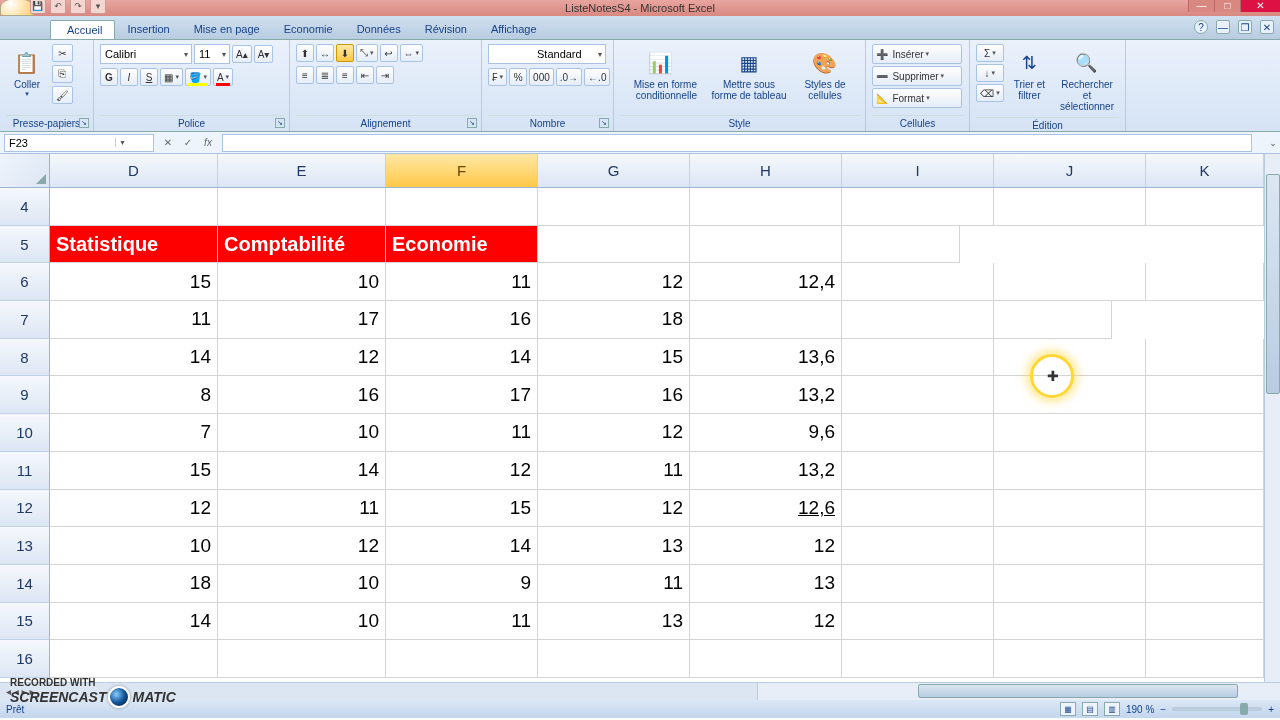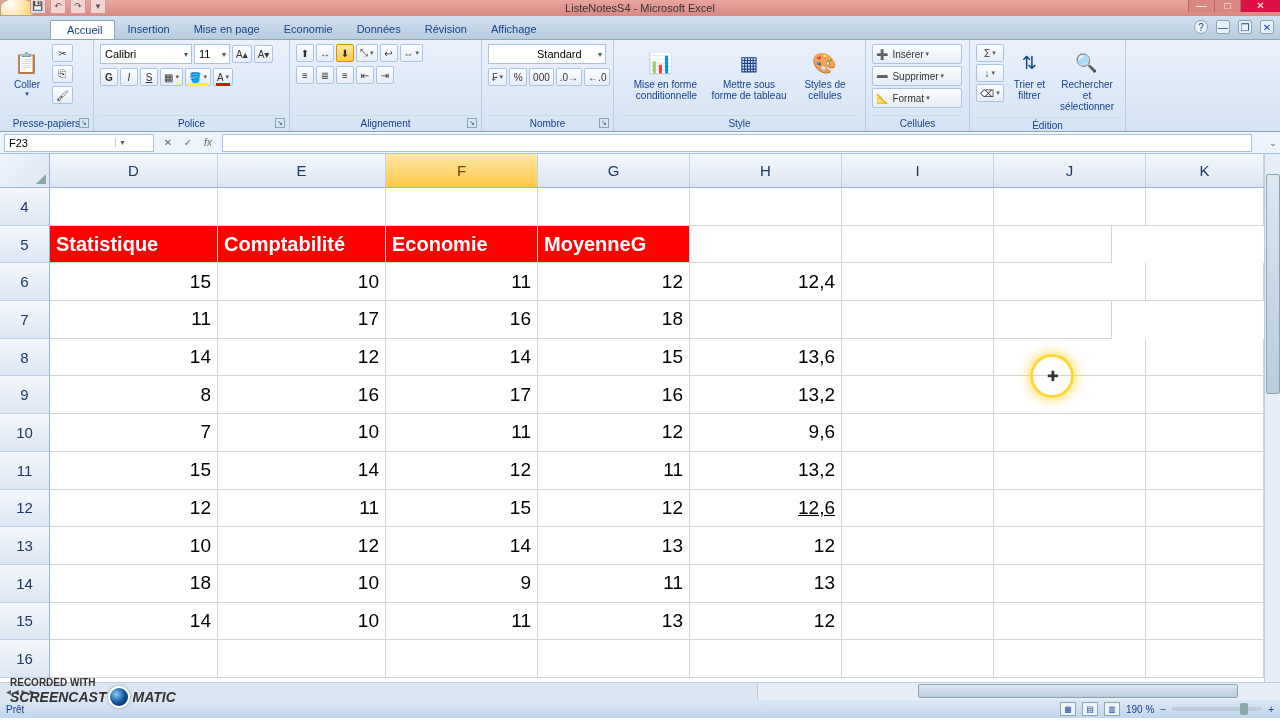--- a/index.html
+++ b/index.html
@@ -297,21 +297,20 @@
         <div class="cell" style="width: 152px;"></div>
         <div class="cell" style="width: 152px;"></div>
         <div class="cell" style="width: 152px;"></div>
         <div class="cell" style="width: 118px;"></div>
       </div>
       <div class="drow">
         <div class="rh">5</div>
         <div class="cell hdr" style="width: 168px;">Statistique</div>
         <div class="cell hdr" style="width: 168px;">Comptabilité</div>
         <div class="cell hdr" style="width: 152px;">Economie</div>
-        <div class="cell hdr" style="width: 152px;">MoyenneG</div>
         <div class="cell" style="width: 152px;"></div>
         <div class="cell" style="width: 152px;"></div>
         <div class="cell" style="width: 118px;"></div>
       </div>
       <div class="drow">
         <div class="rh">6</div>
         <div class="cell num" style="width: 168px;">15</div>
         <div class="cell num" style="width: 168px;">10</div>
         <div class="cell num" style="width: 152px;">11</div>
         <div class="cell num" style="width: 152px;">12</div>

